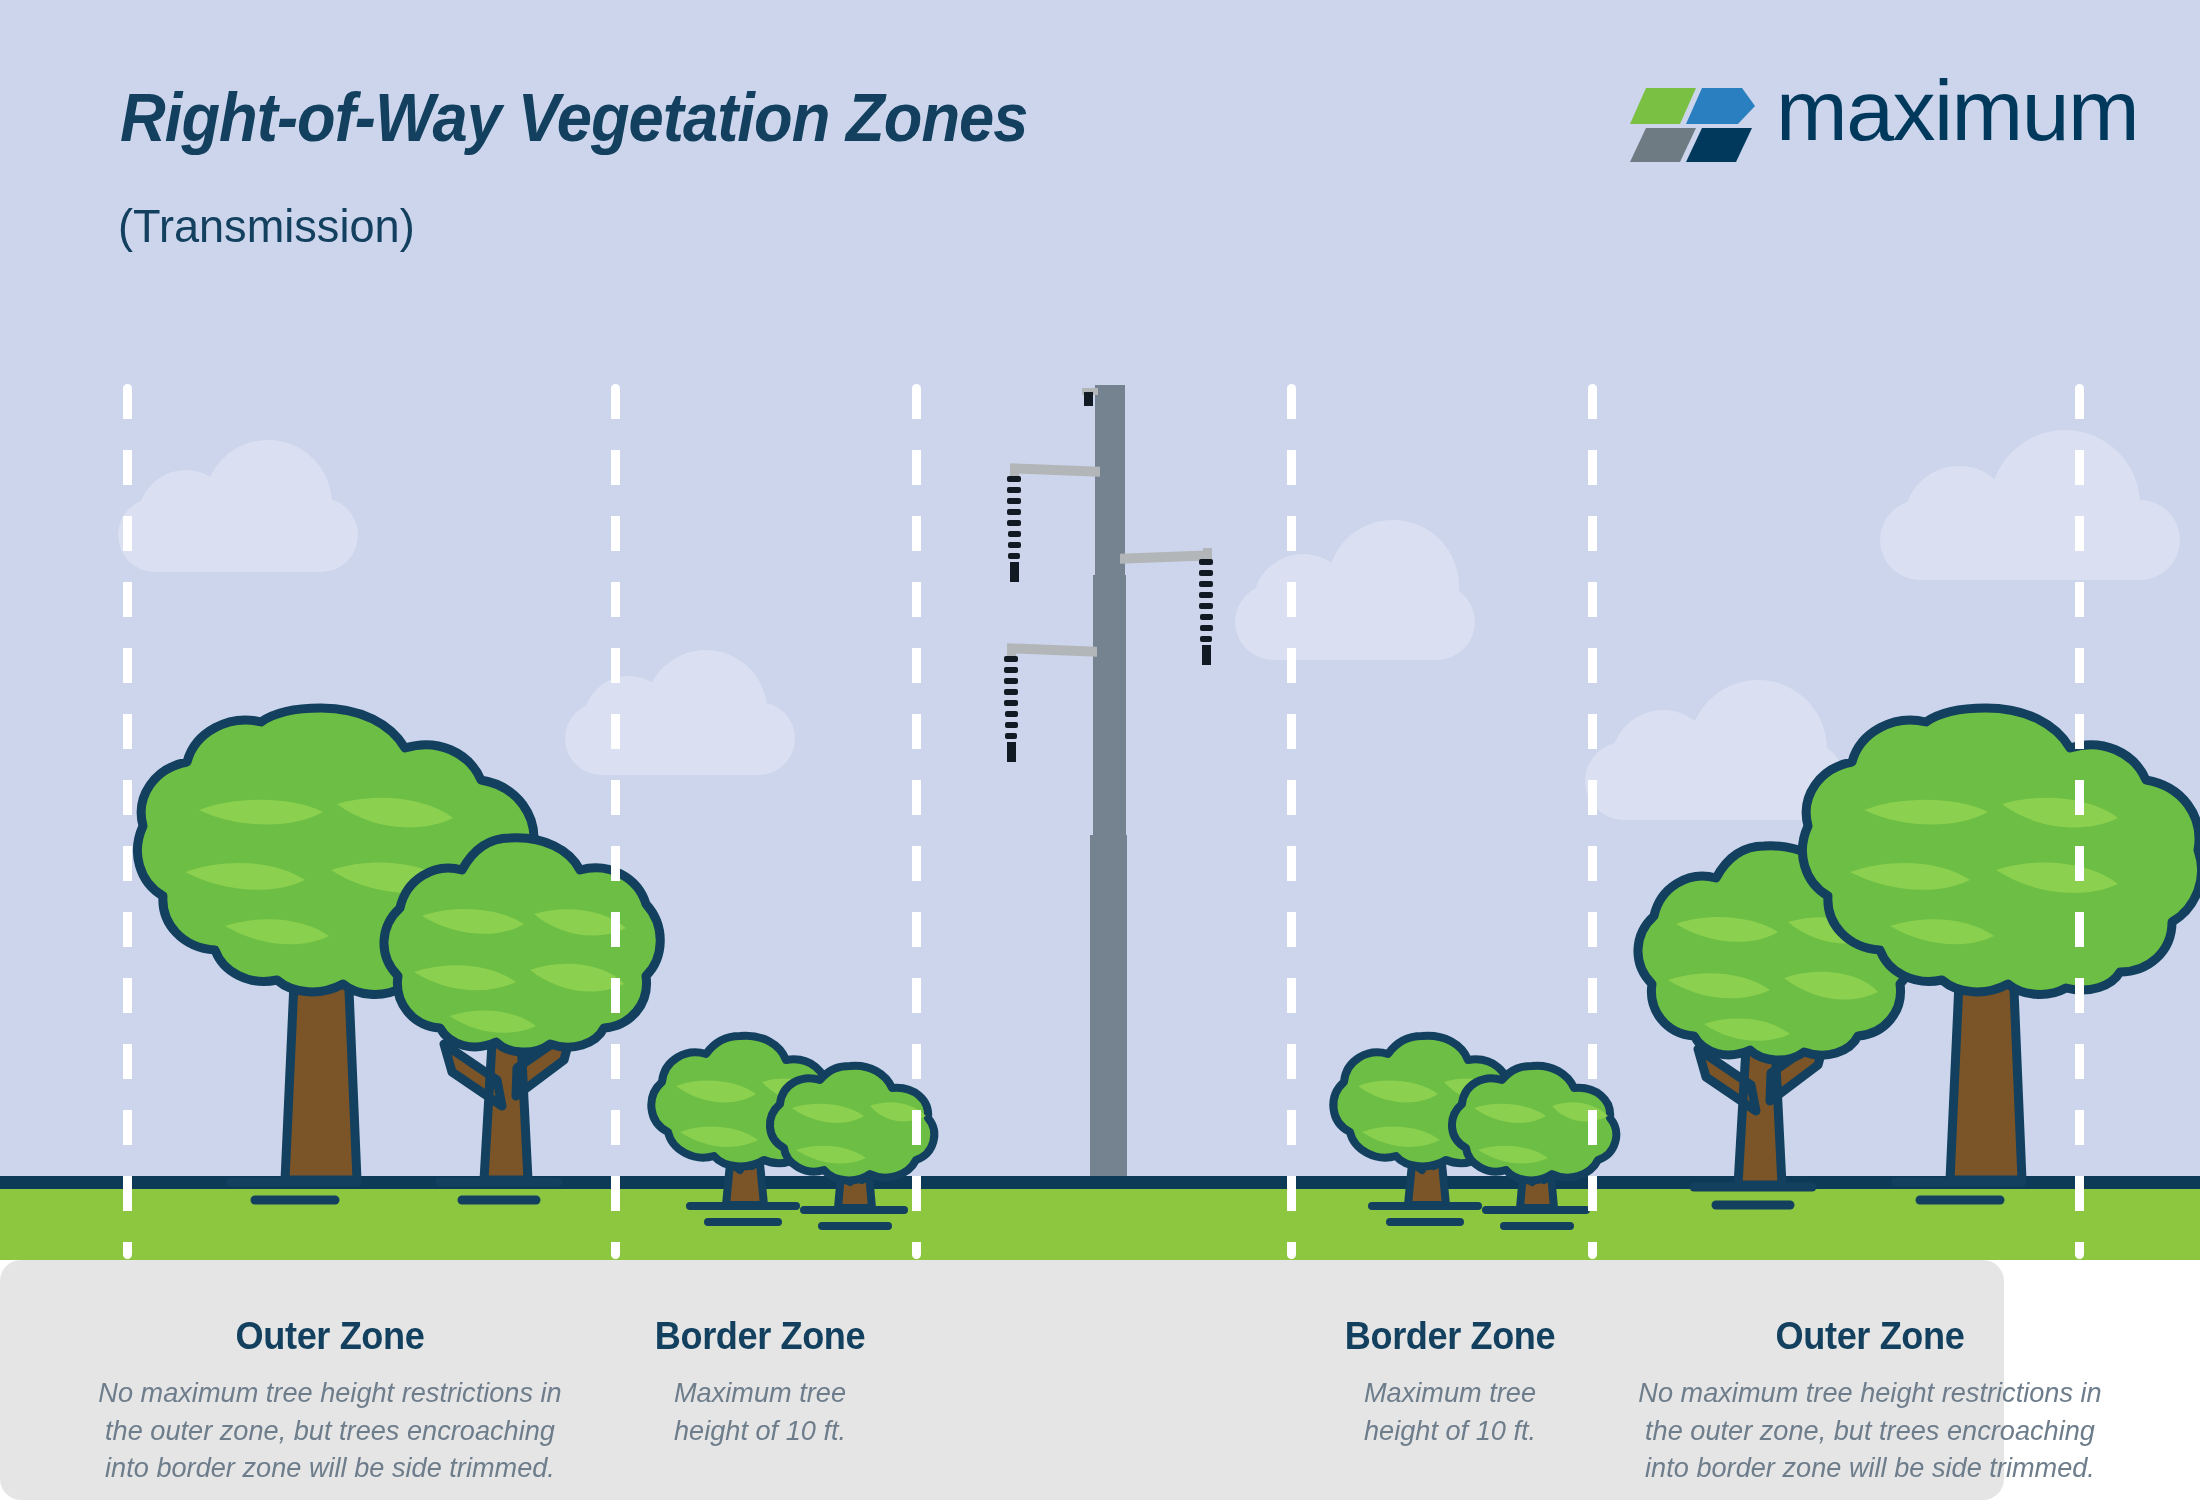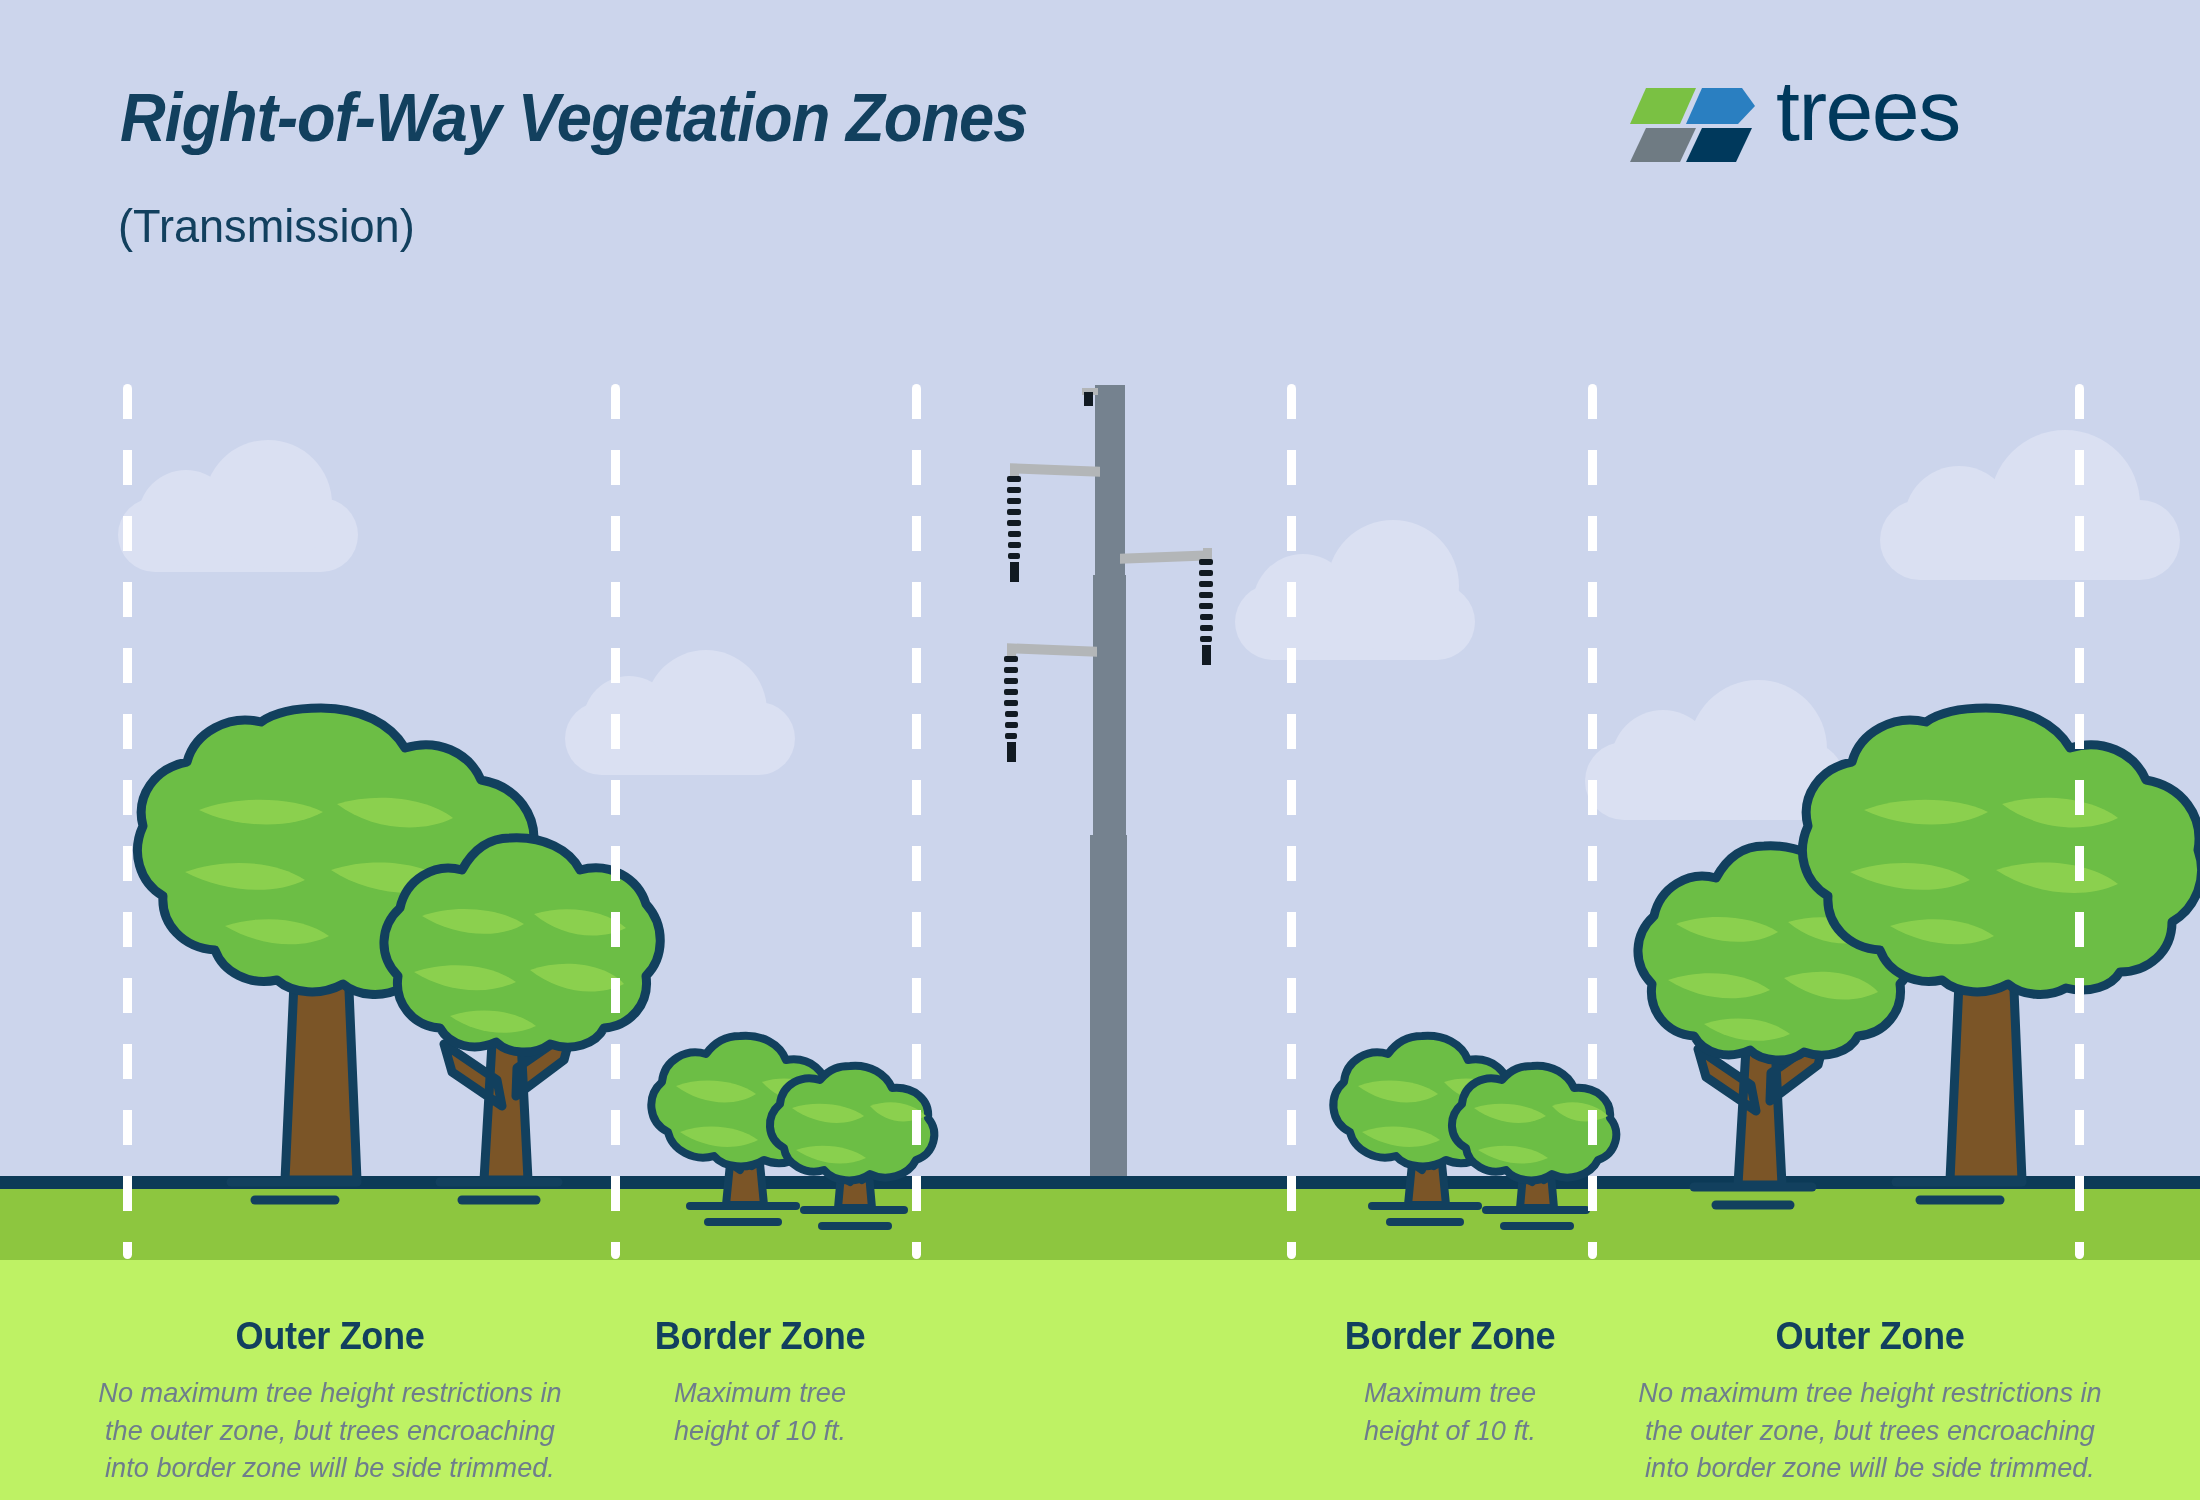--- a/index.html
+++ b/index.html
@@ -36,21 +36,21 @@
   .logo-mark { position:absolute; left:0; top:14px; width:125px; height:78px; }
   .logo-word {
     position:absolute; left:146px; top:-9px;
     font-size:86px; color:#00395c; letter-spacing:-1.5px;
     font-weight:normal; white-space:nowrap;
   }
 
   
   .ground-line { position:absolute; left:0; top:1176px; width:2200px; height:13px; background:#0c3a57; }
   .grass { position:absolute; left:0; top:1189px; width:2200px; height:71px; background:#8dc63f; }
-  .footer { position:absolute; left:0; top:1260px; width:2200px; height:240px; background:#bef264; }
+  .footer { position:absolute; left:0; top:1260px; width:2004px; height:240px; background:#e5e5e5;border-radius:21px; }
 
   
   .divider {
     position:absolute; top:384px; width:9px; height:875px;
     background:linear-gradient(#fff 0 35px, transparent 35px 66px);
     background-size:100% 66px;
     border-radius:5px;
   }
 
   
@@ -475,17 +475,17 @@
 
           <path d="M16 4 L66 4 L50 40 L0 40 Z" fill="#7ac143"></path>
 
           <path d="M72 4 L112 4 L125 22 L108 40 L56 40 Z" fill="#2a7fc1"></path>
 
           <path d="M16 44 L66 44 L50 78 L0 78 Z" fill="#6f7b83"></path>
 
           <path d="M72 44 L122 44 L106 78 L56 78 Z" fill="#00395c"></path>
         </svg>
       </div>
-      <div class="logo-word">trees</div>
+      <div class="logo-word">maximum</div>
     </div>
   </div>
 
 </div>
 
 </body></html>

